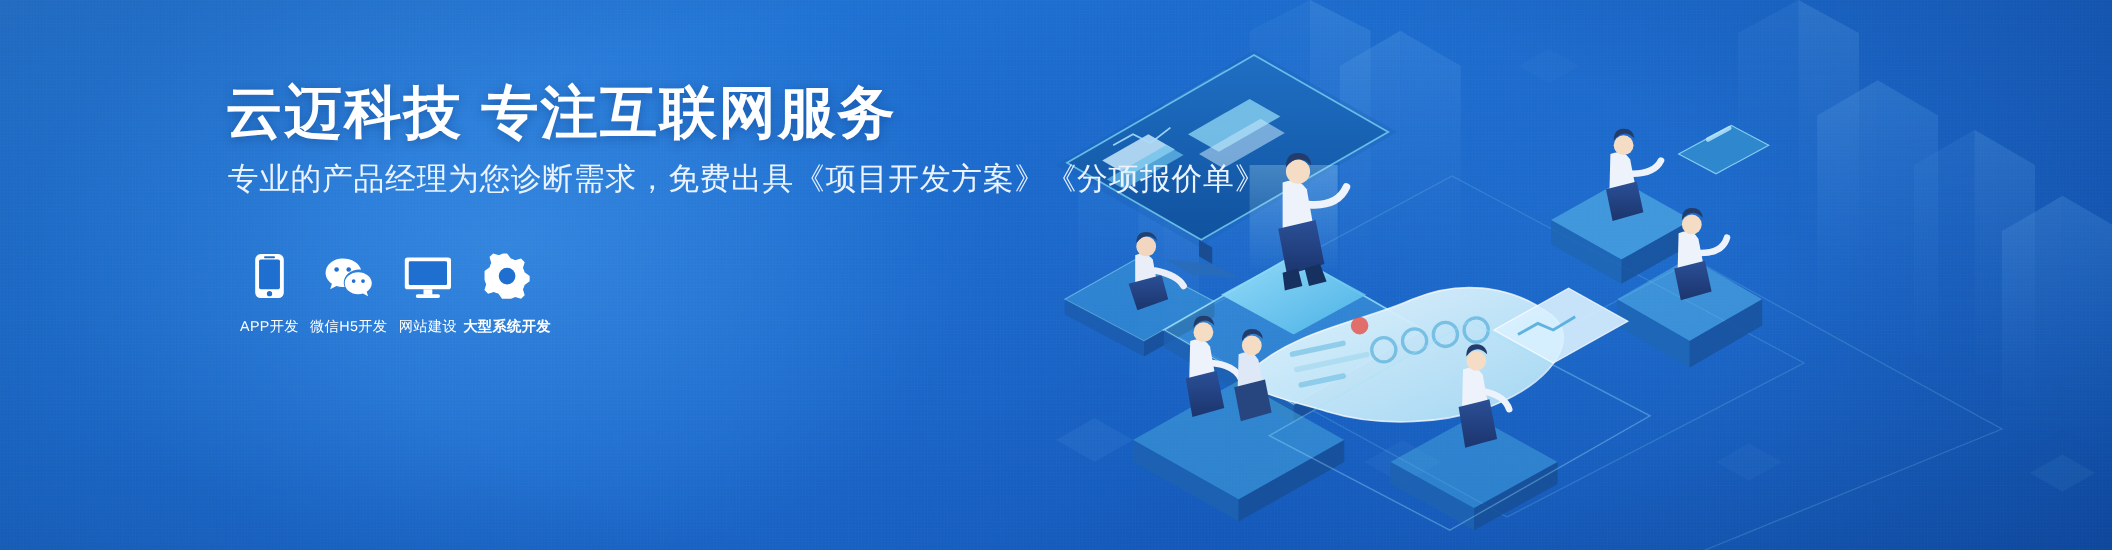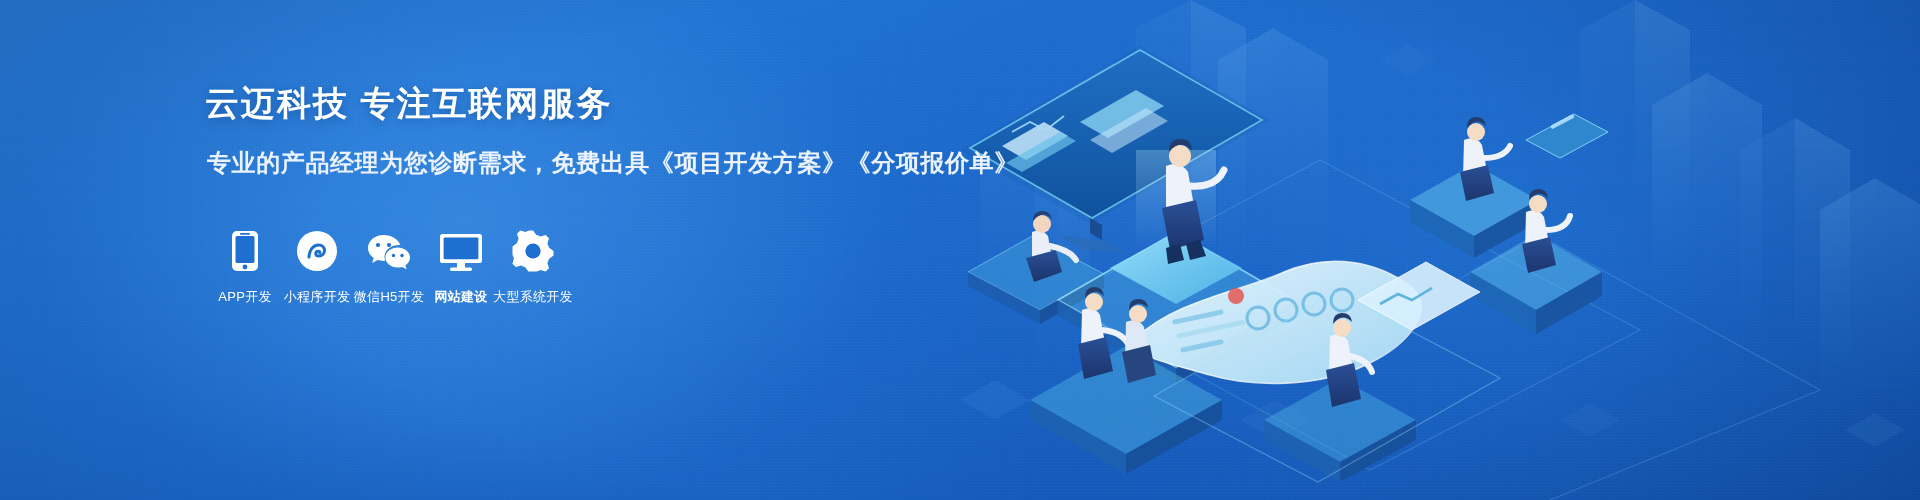--- a/index.html
+++ b/index.html
@@ -25,28 +25,28 @@
     opacity:.55;pointer-events:none;
   }
   .vig{
     position:absolute;inset:0;pointer-events:none;
     background:radial-gradient(ellipse 1400px 560px at 50% 50%, rgba(0,0,0,0) 46%, rgba(4,36,92,0.30) 100%);
   }
   
   .content{position:absolute;left:205px;top:0;width:760px;height:500px;z-index:6;}
   .headline{
     position:absolute;top:72px;left:0;
-    font-size:34px;line-height:62px;font-weight:bold;color:#ffffff;
+    font-size:52px;line-height:62px;font-weight:bold;color:#ffffff;
     letter-spacing:2px;white-space:nowrap;
     text-shadow:0 2px 10px rgba(5,40,100,0.35);
   }
   .sub{position:absolute;top:146px;left:2px;width:700px;}
   .sub-line{
-    font-size:24px;line-height:33px;color:#eaf3ff;
-    letter-spacing:.6px;white-space:nowrap;font-weight:bold;
+    font-size:28px;line-height:33px;color:#eaf3ff;
+    letter-spacing:.6px;white-space:nowrap;font-weight:normal;
   }
   
   .icons{position:absolute;top:228px;left:4px;display:flex;gap:0;}
   .icon-item{width:72px;display:flex;flex-direction:column;align-items:center;}
   .icon-box{height:44px;display:flex;align-items:flex-end;justify-content:center;}
   .icon-box svg{display:block;}
   .icon-label{
     margin-top:16px;font-size:13px;color:#ffffff;white-space:nowrap;letter-spacing:.3px;
   }
   .icon-item:nth-child(1){margin-left:0;}
@@ -298,29 +298,20 @@
           <svg width="30" height="42" viewBox="0 0 30 42" xmlns="http://www.w3.org/2000/svg">
             <rect x="2" y="1" width="26" height="40" rx="5" fill="#ffffff"></rect>
             <rect x="5.5" y="6" width="19" height="27" rx="1.6" fill="#1f6fd0"></rect>
             <rect x="10" y="3" width="10" height="1.8" rx="0.9" fill="#1f6fd0"></rect>
             <circle cx="15" cy="37" r="2.4" fill="#1f6fd0"></circle>
           </svg>
         </div>
         <div class="icon-label">APP开发</div>
       </div>
 
-      <div class="icon-item">
-        <div class="icon-box">
-          <svg width="42" height="42" viewBox="0 0 42 42" xmlns="http://www.w3.org/2000/svg">
-            <circle cx="21" cy="21" r="20" fill="#ffffff"></circle>
-            <path d="M13 27c0-7 4.5-12 9.5-12 3.6 0 6 2.3 6 5.4 0 3.3-2.5 5.6-5.6 5.6-1.8 0-3.1-.9-3.1-2.4 0-1.3 1-2.3 2.4-2.3 1 0 1.7.6 1.7 1.5" fill="none" stroke="#1f6fd0" stroke-width="3.1" stroke-linecap="round" stroke-linejoin="round"></path>
-          </svg>
-        </div>
-        <div class="icon-label">小程序开发</div>
-      </div>
 
       <div class="icon-item">
         <div class="icon-box">
           <svg width="46" height="40" viewBox="0 0 46 40" xmlns="http://www.w3.org/2000/svg">
             <path d="M17.5 3C8.9 3 2 8.8 2 16c0 4 2.2 7.6 5.7 10L6.2 31l5.6-2.9c1.8.5 3.7.8 5.7.8.6 0 1.2 0 1.8-.1-.5-1.2-.8-2.5-.8-3.8 0-6.6 6.4-11.9 14.3-11.9.5 0 1 0 1.5.1C32.7 7.4 25.8 3 17.5 3z" fill="#ffffff"></path>
             <circle cx="12" cy="13" r="2.1" fill="#1f6fd0"></circle>
             <circle cx="23" cy="13" r="2.1" fill="#1f6fd0"></circle>
             <path d="M44 25.5c0-5.5-5.5-10-12.3-10S19.4 20 19.4 25.5s5.5 10 12.3 10c1.5 0 3-.2 4.3-.6l4.6 2.4-1.2-4c2.8-1.9 4.6-4.6 4.6-7.8z" fill="#ffffff"></path>
             <circle cx="27.5" cy="23.5" r="1.7" fill="#1f6fd0"></circle>
             <circle cx="36" cy="23.5" r="1.7" fill="#1f6fd0"></circle>

